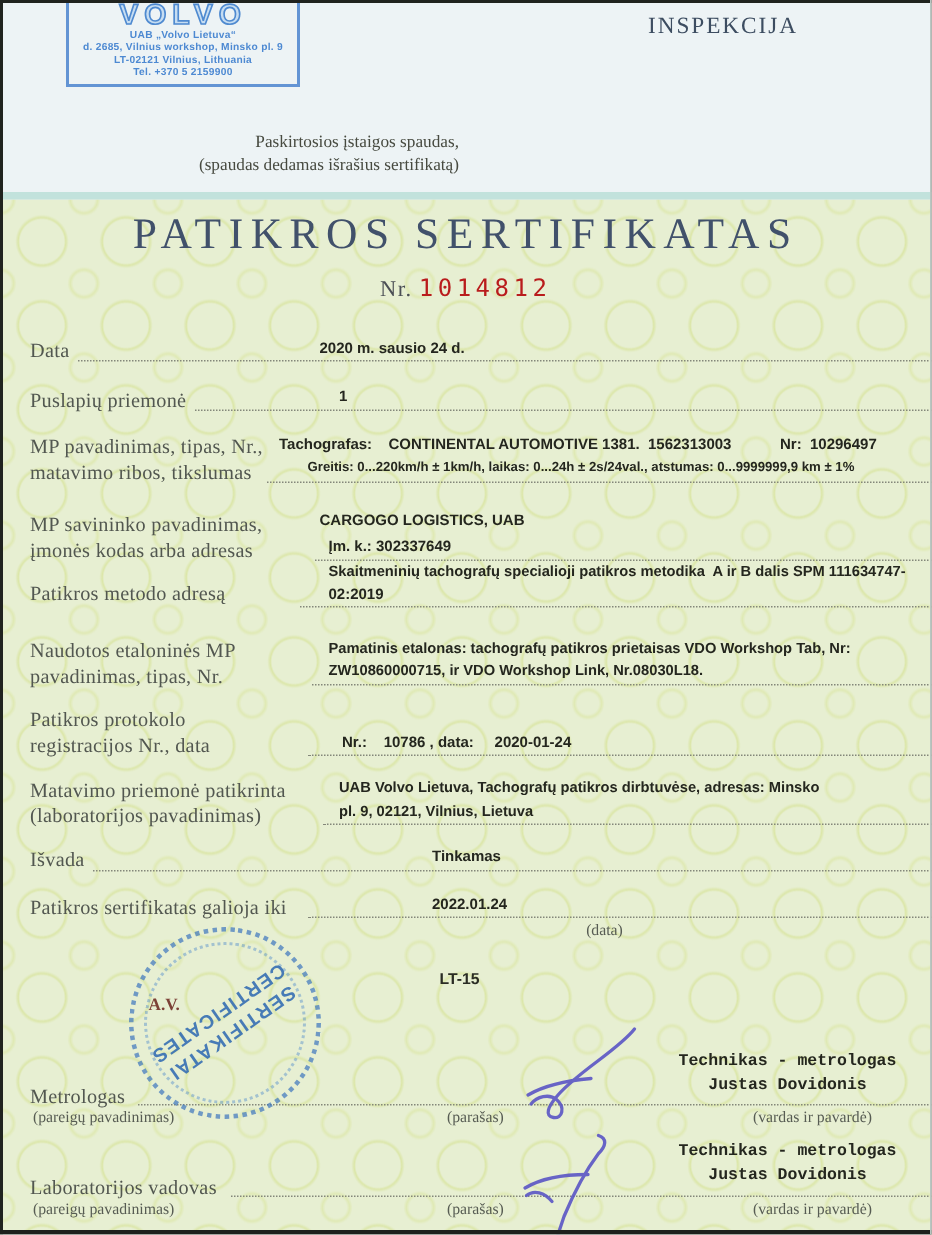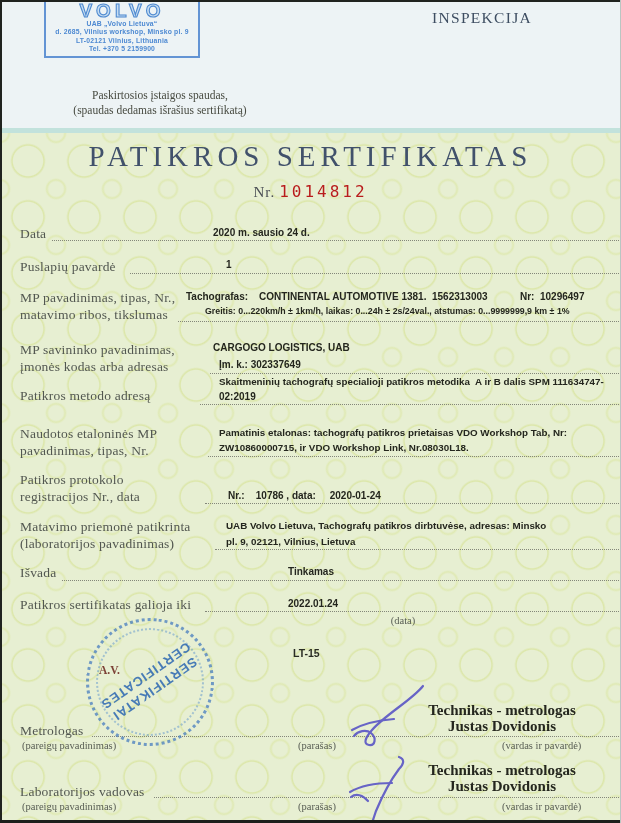--- a/index.html
+++ b/index.html
@@ -23,39 +23,39 @@
   .volvo{position:absolute;left:44px;top:-10px;width:152px;height:64px;
          border:2px solid rgba(74,130,206,.85);text-align:center;
          font-family:"Liberation Sans",sans-serif;color:#4d89d2;z-index:5;}
   .volvo-brand{margin-top:9px;font-size:19px;font-weight:bold;letter-spacing:4px;line-height:1;
          color:rgba(150,195,240,.45);-webkit-text-stroke:1.1px #4f8ad0;}
   .volvo-line{font-size:6.8px;line-height:1.25;font-weight:bold;color:#4d89d2;letter-spacing:.2px;}
 
   .hdr{position:absolute;left:352px;top:6px;width:260px;text-align:center;
        font-size:15.5px;letter-spacing:1.3px;color:#3d4d61;line-height:1.55;}
 
-  .note{position:absolute;left:14px;top:88px;width:292px;text-align:center;
+  .note{position:absolute;left:14px;top:88px;width:292px;text-align:right;
         font-size:11.5px;color:#474a40;line-height:1.3;}
 
   .title{position:absolute;left:0;top:140px;width:621px;text-align:center;
          font-size:29px;letter-spacing:5px;color:#41516b;z-index:2;}
   .nrline{position:absolute;left:0;top:182px;width:621px;text-align:center;z-index:2;}
   .nr-label{font-size:15px;color:#4b4f55;letter-spacing:1px;}
   .nr-value{font-family:"DejaVu Sans Mono",monospace;font-size:16px;letter-spacing:3px;color:#b91c1c;}
 
   .lbl{position:absolute;font-size:13.5px;color:#525750;letter-spacing:.2px;z-index:2;white-space:nowrap;}
   .val{position:absolute;font-family:"Liberation Sans",sans-serif;font-weight:bold;
        font-size:10px;color:#24261e;white-space:pre;z-index:3;}
   .val-md{font-size:9.8px;}
   .val-sm{font-size:8.8px;}
   .dot{position:absolute;right:0;border-bottom:1.5px dotted #84877a;z-index:1;}
   .sub{position:absolute;font-size:10.5px;color:#575c53;z-index:2;white-space:nowrap;}
 
-  .typed{position:absolute;left:407px;width:190px;text-align:center;
-         font-family:Liberation Serif, serif;font-weight:bold;font-size:15px;color:#24261e;z-index:3;white-space:nowrap;}
+  .typed{position:absolute;left:430px;width:190px;text-align:center;
+         font-family:Liberation Mono, monospace;font-weight:bold;font-size:11px;color:#24261e;z-index:3;white-space:nowrap;}
 
   
   .stamp-round{position:absolute;left:86px;top:618px;width:122px;height:122px;border-radius:50%;
        border:3.5px dotted rgba(60,118,190,.7);z-index:4;transform:rotate(8deg);}
   .stamp-round-inner{position:absolute;inset:7px;border-radius:50%;border:2px dotted rgba(80,140,205,.45);}
   .stamp-text{position:absolute;inset:0;display:flex;flex-direction:column;justify-content:center;align-items:center;
        transform:rotate(137deg);font-family:"Liberation Sans",sans-serif;font-weight:bold;font-size:13px;
        color:rgba(42,102,178,.85);letter-spacing:1px;line-height:1.25;}
   .av{position:absolute;left:99px;top:664px;font-size:11.5px;font-weight:bold;color:#7c4136;z-index:3;}
   .lt15{position:absolute;left:293px;top:647px;font-family:"Liberation Sans",sans-serif;
@@ -91,21 +91,21 @@
   <div class="title">PATIKROS SERTIFIKATAS</div>
   <div class="nrline">
     <span class="nr-label">Nr.</span>
     <span class="nr-value">1014812</span>
   </div>
 
   <span class="lbl" style="left:20px;top:226px">Data</span>
   <span class="val" style="left:213px;top:227px">2020 m. sausio 24 d.</span>
   <div class="dot" style="left:52px;top:240px"></div>
 
-  <span class="lbl" style="left:20px;top:259px">Puslapių pavardė</span>
+  <span class="lbl" style="left:20px;top:259px">Puslapių priemonė</span>
   <span class="val" style="left:226px;top:259px">1</span>
   <div class="dot" style="left:130px;top:273px"></div>
 
   <span class="lbl" style="left:20px;top:307px">matavimo ribos, tikslumas</span>
   <span class="lbl" style="left:20px;top:290px">MP pavadinimas, tipas, Nr.,</span>
   <span class="val" style="left:186px;top:291px">Tachografas:</span>
   <span class="val" style="left:259px;top:291px">CONTINENTAL AUTOMOTIVE 1381.  1562313003</span>
   <span class="val" style="left:520px;top:291px">Nr:  10296497</span>
   <span class="val val-sm" style="left:205px;top:306px">Greitis: 0...220km/h ± 1km/h, laikas: 0...24h ± 2s/24val., atstumas: 0...9999999,9 km ± 1%</span>
   <div class="dot" style="left:178px;top:321px"></div>

